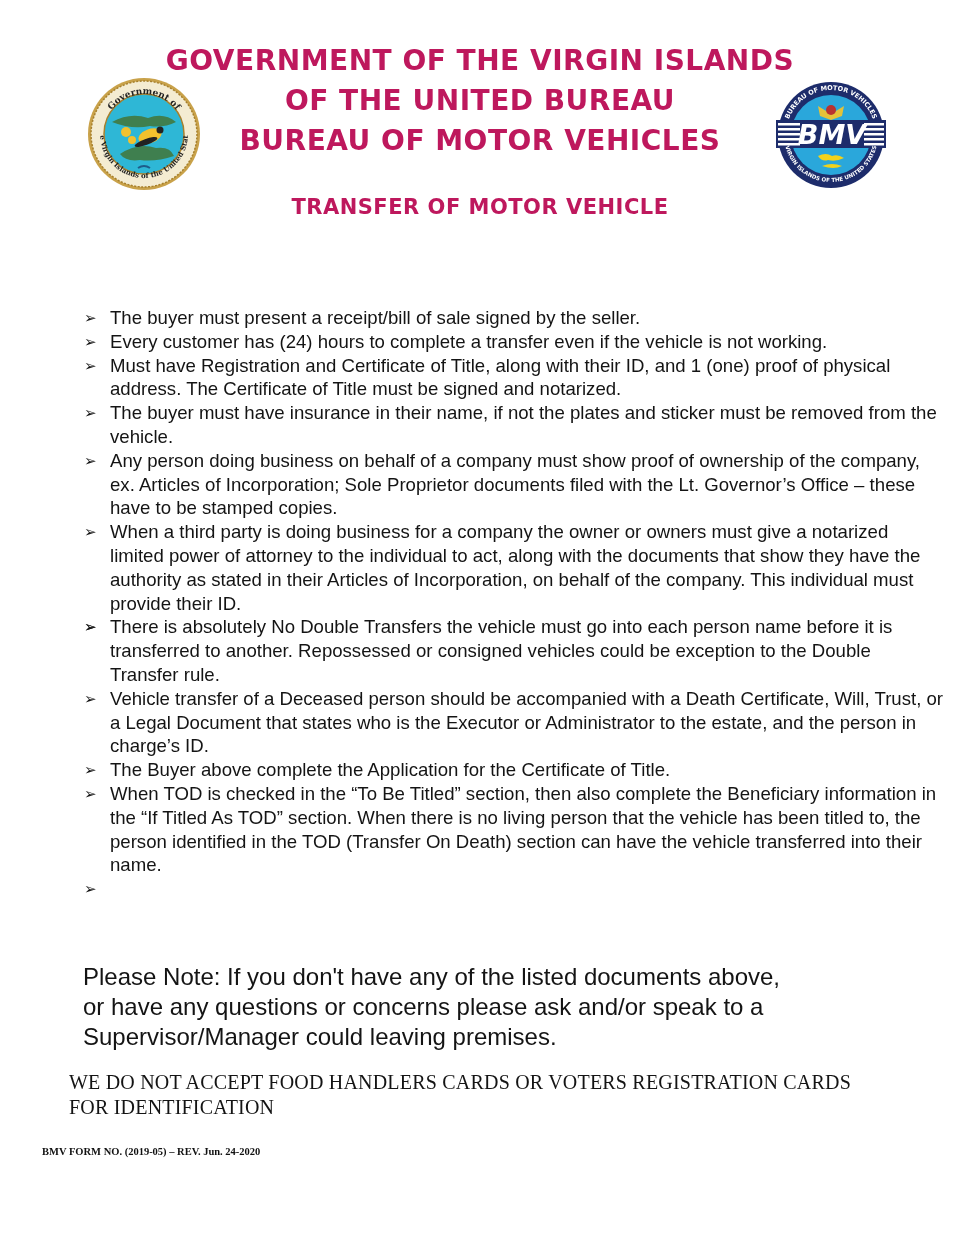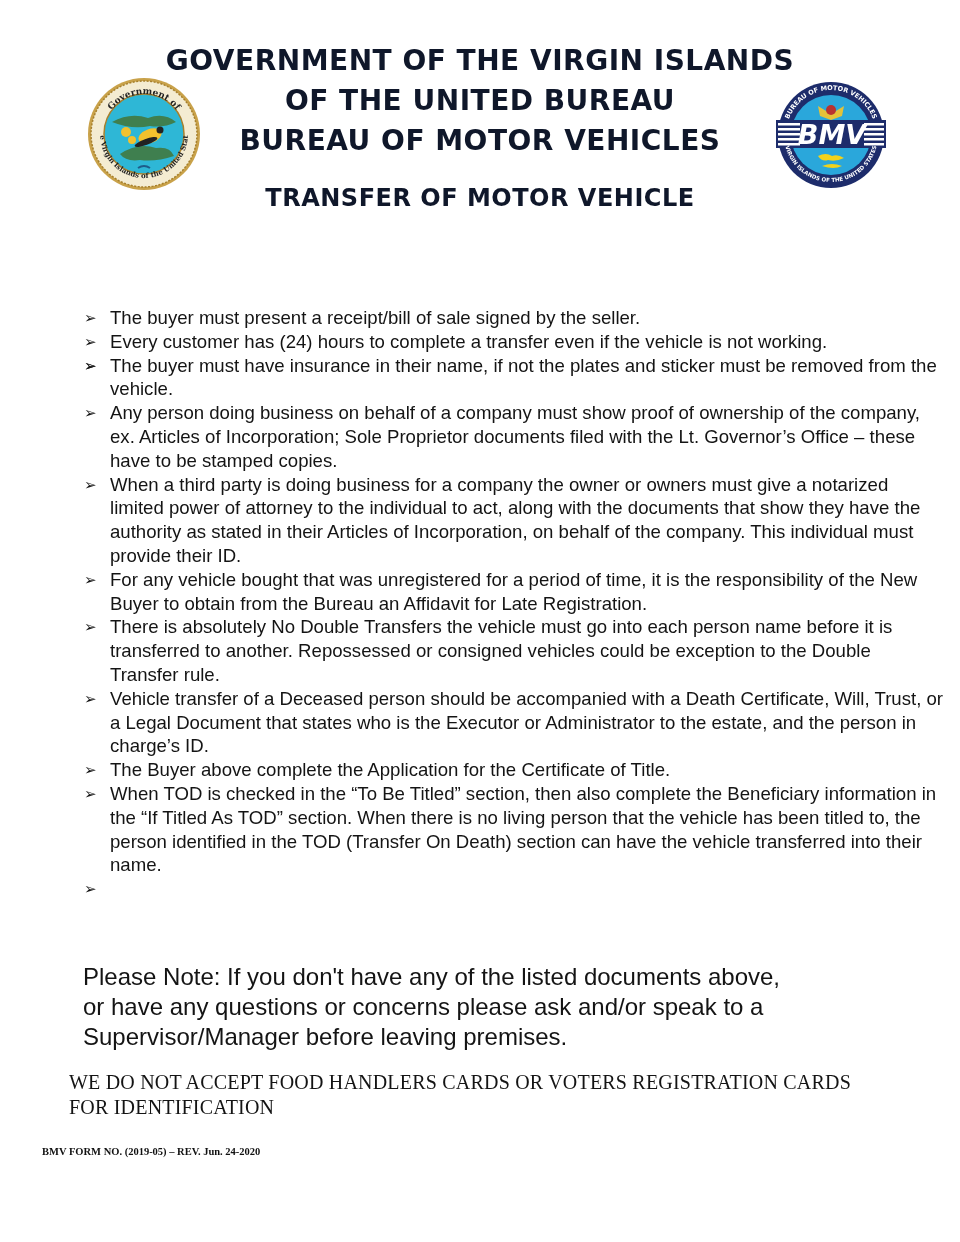--- a/index.html
+++ b/index.html
@@ -3,25 +3,25 @@
   <meta charset="utf-8">
   <style>
     html, body { margin: 0; padding: 0; background: #ffffff; }
     body { width: 960px; height: 1242px; position: relative; overflow: hidden; color: #111; }
     .page { position: absolute; left: 0; top: 0; width: 960px; height: 1242px; background: #fff; }
 
     .seal-left { position: absolute; left: 86px; top: 76px; width: 116px; height: 116px; }
     .seal-right { position: absolute; left: 772px; top: 80px; width: 118px; height: 110px; }
 
     .header-title { position: absolute; left: 0; width: 960px; text-align: center;
-      font-family: "DejaVu Sans", sans-serif; font-weight: bold; color: #0f172a; letter-spacing: 0.5px; }
+      font-family: "DejaVu Sans", sans-serif; font-weight: bold; color: #be185d; letter-spacing: 0.5px; }
     .h1 { top: 44px; font-size: 28px; }
     .h2 { top: 84px; font-size: 28px; }
     .h3 { top: 124px; font-size: 28px; }
-    .h-sub { top: 184px; font-size: 24px; }
+    .h-sub { top: 195px; font-size: 21px; }
 
     .req-list { position: absolute; left: 84px; top: 306px; width: 860px; margin: 0; padding: 0; list-style: none;
       font-family: "Liberation Sans", sans-serif; font-size: 18.6px; line-height: 23.8px; color: #141414; }
     .req-list li { position: relative; padding-left: 26px; }
     .req-list li .bullet { position: absolute; left: 0; top: 0; font-size: 15px; line-height: 23.8px; }
 
     .note { position: absolute; left: 83px; top: 962px; width: 780px;
       font-family: "Liberation Sans", sans-serif; font-size: 24px; line-height: 30px; color: #141414; }
 
     .warning { position: absolute; left: 26px; top: 1070px; width: 930px;
@@ -97,36 +97,36 @@
   </div>
 
   <div class="header-title h1">GOVERNMENT OF THE VIRGIN ISLANDS</div>
   <div class="header-title h2">OF THE UNITED BUREAU</div>
   <div class="header-title h3">BUREAU OF MOTOR VEHICLES</div>
   <div class="header-title h-sub">TRANSFER OF MOTOR VEHICLE</div>
 
   <ul class="req-list">
     <li><span class="bullet">➢</span><span>The buyer must present a receipt/bill of sale signed by the seller.</span></li>
     <li><span class="bullet">➢</span><span>Every customer has (24) hours to complete a transfer even if the vehicle is not working.</span></li>
-    <li><span class="bullet">➢</span></li>
+    <li><span class="bullet">➢</span><span>Must have Registration and Certificate of Title, along with their ID, and 1 (one) proof of physical address. The Certificate of Title must be signed and notarized.</span></li>
     <li><span class="bullet">➢</span><span>The buyer must have insurance in their name, if not the plates and sticker must be removed from the vehicle.</span></li>
     <li><span class="bullet">➢</span><span>Any person doing business on behalf of a company must show proof of ownership of the company, ex. Articles of Incorporation; Sole Proprietor documents filed with the Lt. Governor’s Office – these have to be stamped copies.</span></li>
     <li><span class="bullet">➢</span><span>When a third party is doing business for a company the owner or owners must give a notarized limited power of attorney to the individual to act, along with the documents that show they have the authority as stated in their Articles of Incorporation, on behalf of the company. This individual must provide their ID.</span></li>
-    <li><span class="bullet">➢</span><span>For any vehicle bought that was unregistered for a period of time, it is the responsibility of the New Buyer to obtain from the Bureau an Affidavit for Late Registration.</span></li>
+    <li><span class="bullet">➢</span></li>
     <li><span class="bullet">➢</span><span>There is absolutely No Double Transfers the vehicle must go into each person name before it is transferred to another.  Repossessed or consigned vehicles could be exception to the Double Transfer rule.</span></li>
     <li><span class="bullet">➢</span><span>Vehicle transfer of a Deceased person should be accompanied with a Death Certificate, Will, Trust, or a Legal Document that states who is the Executor or Administrator to the estate, and the person in charge’s ID.</span></li>
     <li><span class="bullet">➢</span><span>The Buyer above complete the Application for the Certificate of Title.</span></li>
     <li><span class="bullet">➢</span><span>When TOD is checked in the “To Be Titled” section, then also complete the Beneficiary information in the “If Titled As TOD” section. When there is no living person that the vehicle has been titled to, the person identified in the TOD (Transfer On Death) section can have the vehicle transferred into their name.</span></li>
     <li><span class="bullet">➢</span></li>
   </ul>
 
   <div class="note">
     <div>Please Note: If you don't have any of the listed documents above,</div>
     <div>or have any questions or concerns please ask and/or speak to a</div>
-    <div>Supervisor/Manager before leaving premises.</div>
+    <div>Supervisor/Manager could leaving premises.</div>
   </div>
 
   <div class="warning">
     <div>WE DO NOT ACCEPT FOOD HANDLERS CARDS OR VOTERS REGISTRATION CARDS</div>
     <div>FOR IDENTIFICATION</div>
   </div>
 
   <div class="form-no">BMV FORM NO. (2019-05) – REV. Jun. 24-2020</div>
 </div>
 

